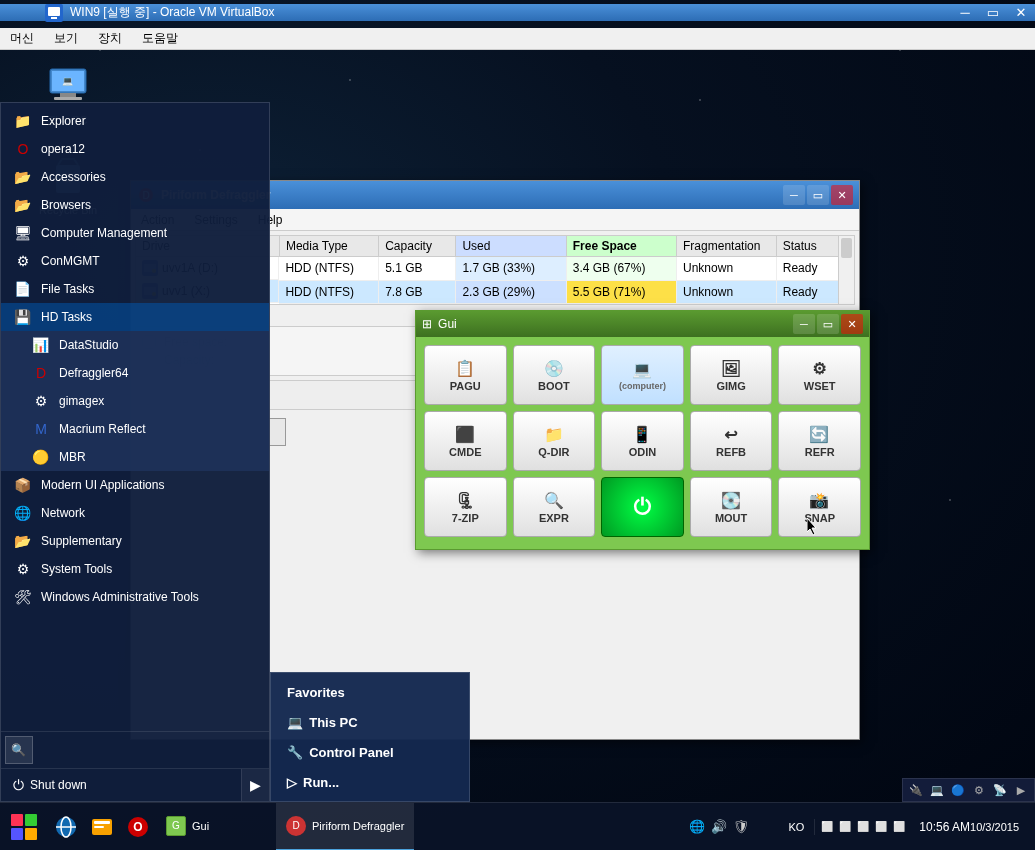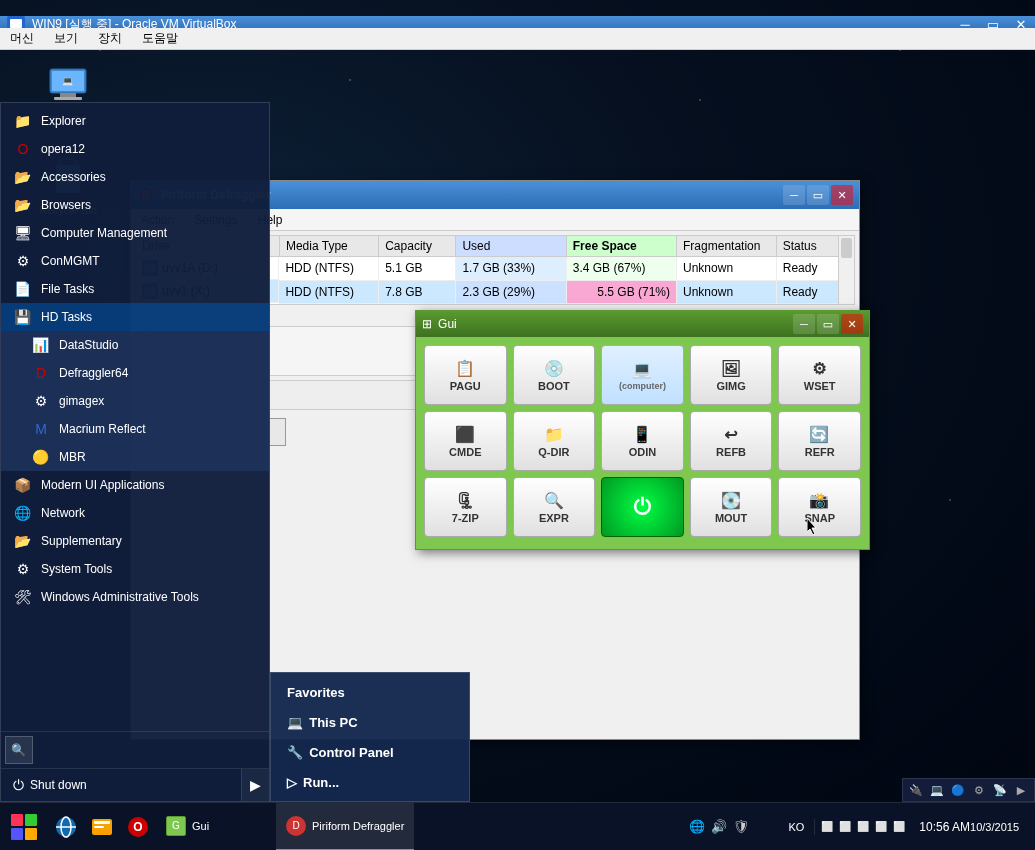--- a/index.html
+++ b/index.html
@@ -168,29 +168,30 @@
     .desktop-icon-label {
       color: #fff;
       font-size: 11px;
       text-align: center;
       text-shadow: 1px 1px 2px #000;
     }
 
     
     .vbox-titlebar {
       position: absolute;
-      top: 16px;
+      top: 4px;
       left: 0;
       width: 1035px;
       height: 17px;
       background: linear-gradient(to bottom, #4a90d9, #2d6db5);
       display: flex;
       align-items: center;
       z-index: 900;
       user-select: none;
+      padding-left: 38px;
     }
 
     .vbox-title-icon {
       width: 24px;
       height: 24px;
       margin: 0 4px;
       display: flex;
       align-items: center;
       justify-content: center;
     }
@@ -684,21 +685,21 @@
               <svg width="16" height="16" viewBox="0 0 16 16">
                 <rect width="16" height="16" rx="2" fill="#6688cc"></rect>
                 <rect x="2" y="4" width="12" height="8" fill="#aabbee"></rect>
                 <circle cx="12" cy="11" r="2" fill="#ffcc00"></circle>
               </svg>
               <span>uvv1 (X:)</span>
             </td>
             <td>HDD (NTFS)</td>
             <td>7.8 GB</td>
             <td style="background:#cce0ff;">2.3 GB (29%)</td>
-            <td style="background:#f9a8d4;text-align:right;">5.5 GB (71%)</td>
+            <td style="background:#fde047;">5.5 GB (71%)</td>
             <td>Unknown</td>
             <td>Ready</td>
           </tr>
         </tbody>
       </table>
 
       <div style="position:absolute; right:0; top:0; width:16px; height:100%; background:#f0f0f0; border-left:1px solid #ccc;">
         <div style="height:20px; background:#ccc; margin:2px 2px; border-radius:2px;"></div>
       </div>
     </div>

